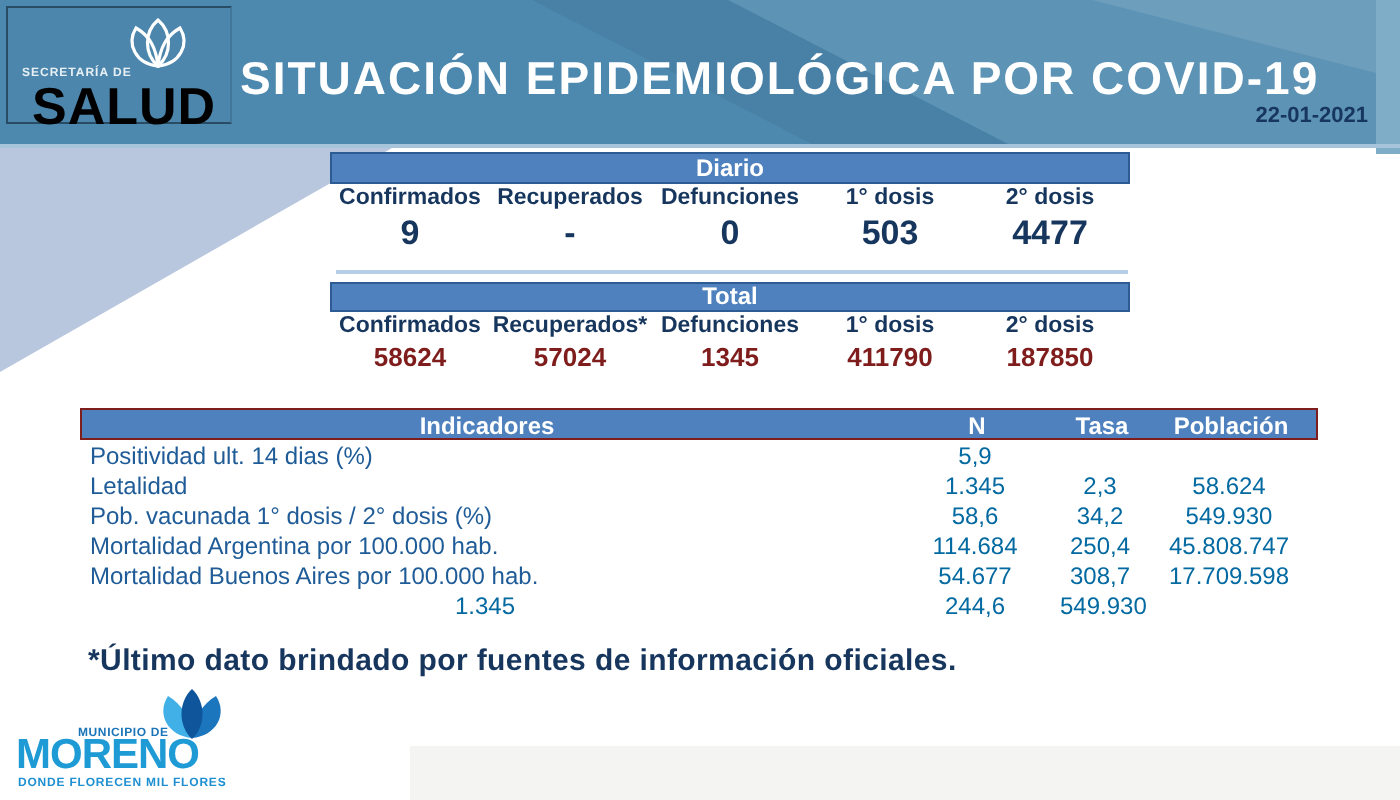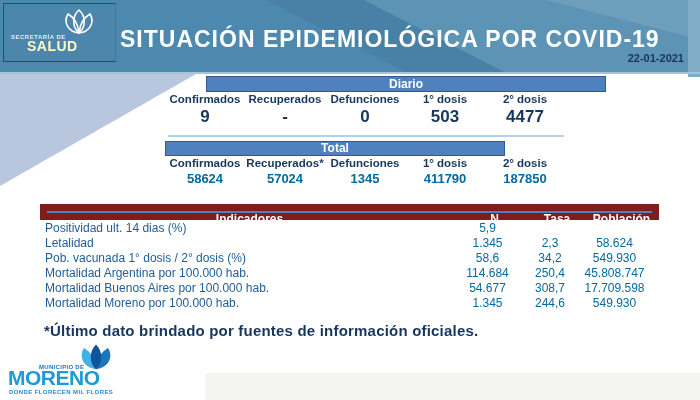--- a/index.html
+++ b/index.html
@@ -12,38 +12,38 @@
   .ov1{clip-path:polygon(38% 0,52% 0,72% 100%,58% 100%);background:rgba(25,55,85,0.10);}
   .ov2{clip-path:polygon(52% 0,100% 0,100% 100%,72% 100%);background:rgba(255,255,255,0.09);}
   .ov3{clip-path:polygon(78% 0,100% 0,100% 55%);background:rgba(255,255,255,0.10);}
   .banner-underline{position:absolute;left:0;top:72px;width:700px;height:2px;background:#a6c4da;}
   .right-strip{position:absolute;left:688px;top:0;width:12px;height:77px;background:#7fadc7;}
 
   .salud-box{position:absolute;left:3px;top:3px;width:113px;height:59px;background:#4c86ac;
              border:1px solid rgba(18,38,54,0.6);border-right:1px solid rgba(18,38,54,0.15);box-sizing:border-box;}
   .salud-flower{position:absolute;left:55px;top:1px;}
   .salud-small{position:absolute;left:7px;top:30px;font-size:6px;letter-spacing:.5px;color:#e8f0f5;font-weight:bold;}
-  .salud-big{position:absolute;left:23px;top:34px;font-size:14px;font-weight:bold;color:#fef9c3;letter-spacing:.5px;}
+  .salud-big{position:absolute;left:12px;top:34px;font-size:26px;font-weight:bold;color:#000000;letter-spacing:.5px;}
 
   .main-title{position:absolute;left:120px;top:26px;width:525px;
               font-size:23px;font-weight:bold;color:#ffffff;letter-spacing:1px;white-space:nowrap;}
   .report-date{position:absolute;right:16px;top:52px;font-size:11px;font-weight:bold;color:#17365d;}
 
   
   .pale-tri{position:absolute;left:0;top:74px;width:196px;height:112px;background:#b9c7de;
             clip-path:polygon(0 0,100% 0,0 100%);}
 
   
   .band{position:absolute;background:#4e81bd;border:1px solid #2d5b93;box-sizing:border-box;
         color:#ffffff;font-weight:bold;font-size:12px;text-align:center;}
   .grid5{position:absolute;left:165px;width:400px;display:grid;grid-template-columns:repeat(5,80px);}
   .grid5 .cell{text-align:center;white-space:nowrap;}
   .colhead{font-size:11.5px;font-weight:bold;color:#17365d;}
   .bigval{font-size:17px;font-weight:bold;color:#17365d;}
-  .midval{font-size:13px;font-weight:bold;color:#0369a1;}
+  .midval{font-size:13px;font-weight:bold;color:#7f1d1d;}
   .sep{position:absolute;left:168px;width:396px;height:2px;background:#b5cfe8;}
 
   
   .ind-grid{position:absolute;left:40px;width:619px;display:grid;grid-template-columns:405px 85px 40px 89px;}
   .ind-band-cell{color:#fff;font-weight:bold;font-size:12px;text-align:center;line-height:16px;}
   .ind-label{font-size:12px;color:#1f5c97;text-align:left;padding-left:5px;white-space:nowrap;}
   .ind-num{font-size:12px;color:#0369a1;text-align:center;white-space:nowrap;}
   .ind-row{height:15px;line-height:15px;}
 
   .footnote{position:absolute;left:44px;top:322px;font-size:15px;font-weight:bold;color:#17365d;
@@ -79,59 +79,59 @@
     </svg>
     <div class="salud-small">SECRETARÍA DE</div>
     <div class="salud-big">SALUD</div>
   </div>
 
   <div class="main-title">SITUACIÓN EPIDEMIOLÓGICA POR COVID-19</div>
   <div class="report-date">22-01-2021</div>
 
   <div class="pale-tri"></div>
 
-  <div class="band" style="left:165px;top:76px;width:400px;height:16px;line-height:14px;margin-left:41px;">Diario</div>
+  <div class="band" style="left:165px;top:76px;width:400px;height:16px;line-height:14px;">Diario</div>
 
   <div class="grid5" style="top:93px;">
     <div class="cell colhead">Confirmados</div>
     <div class="cell colhead">Recuperados</div>
     <div class="cell colhead">Defunciones</div>
     <div class="cell colhead">1° dosis</div>
     <div class="cell colhead">2° dosis</div>
   </div>
 
   <div class="grid5" style="top:107px;">
     <div class="cell bigval">9</div>
     <div class="cell bigval">-</div>
     <div class="cell bigval">0</div>
     <div class="cell bigval">503</div>
     <div class="cell bigval">4477</div>
   </div>
 
   <div class="sep" style="top:135px;"></div>
 
-  <div class="band" style="left:165px;top:141px;width:340px;height:15px;line-height:13px;">Total</div>
+  <div class="band" style="left:165px;top:141px;width:400px;height:15px;line-height:13px;">Total</div>
 
   <div class="grid5" style="top:157px;">
     <div class="cell colhead">Confirmados</div>
     <div class="cell colhead">Recuperados*</div>
     <div class="cell colhead">Defunciones</div>
     <div class="cell colhead">1° dosis</div>
     <div class="cell colhead">2° dosis</div>
   </div>
 
   <div class="grid5" style="top:171px;">
     <div class="cell midval">58624</div>
     <div class="cell midval">57024</div>
     <div class="cell midval">1345</div>
     <div class="cell midval">411790</div>
     <div class="cell midval">187850</div>
   </div>
 
-  <div class="ind-grid" style="top:204px;height:16px;background:#4e81bd;border:7px solid #7f1d1d;box-sizing:border-box;">
+  <div class="ind-grid" style="top:204px;height:16px;background:#4e81bd;border:1px solid #7f1d1d;box-sizing:border-box;">
     <div class="ind-band-cell">Indicadores</div>
     <div class="ind-band-cell">N</div>
     <div class="ind-band-cell">Tasa</div>
     <div class="ind-band-cell">Población</div>
   </div>
 
   <div class="ind-grid ind-row" style="top:221px;">
     <div class="ind-label">Positividad ult. 14 dias (%)</div>
     <div class="ind-num">5,9</div>
     <div class="ind-num"></div>
@@ -155,21 +155,20 @@
     <div class="ind-num">250,4</div>
     <div class="ind-num">45.808.747</div>
   </div>
   <div class="ind-grid ind-row" style="top:281px;">
     <div class="ind-label">Mortalidad Buenos Aires por 100.000 hab.</div>
     <div class="ind-num">54.677</div>
     <div class="ind-num">308,7</div>
     <div class="ind-num">17.709.598</div>
   </div>
   <div class="ind-grid ind-row" style="top:296px;">
-    <div class="ind-label">Mortalidad Moreno por 100.000 hab.</div>
     <div class="ind-num">1.345</div>
     <div class="ind-num">244,6</div>
     <div class="ind-num">549.930</div>
   </div>
 
   <div class="footnote">*Último dato brindado por fuentes de información oficiales.</div>
 
   <div class="bottom-band"></div>
 
   <div class="moreno">

